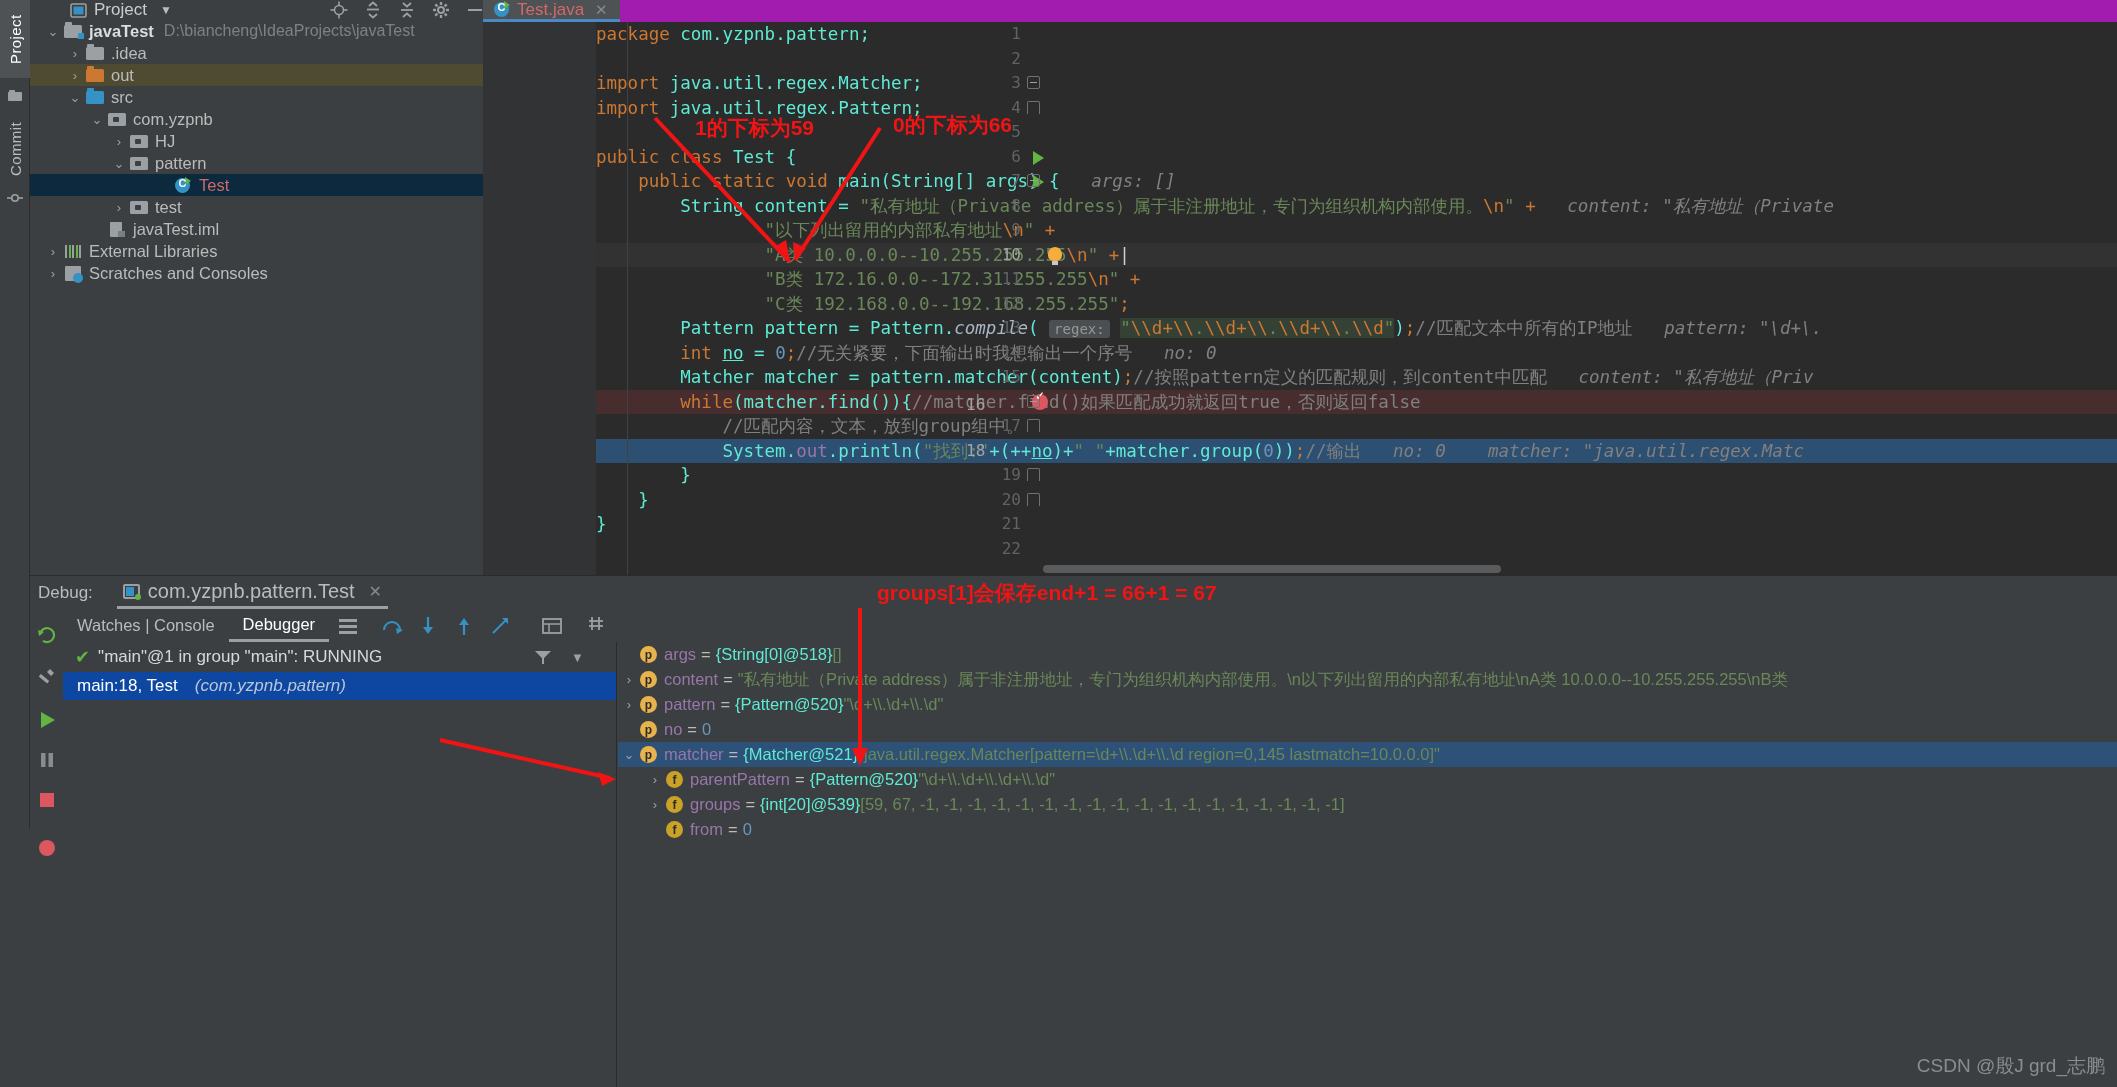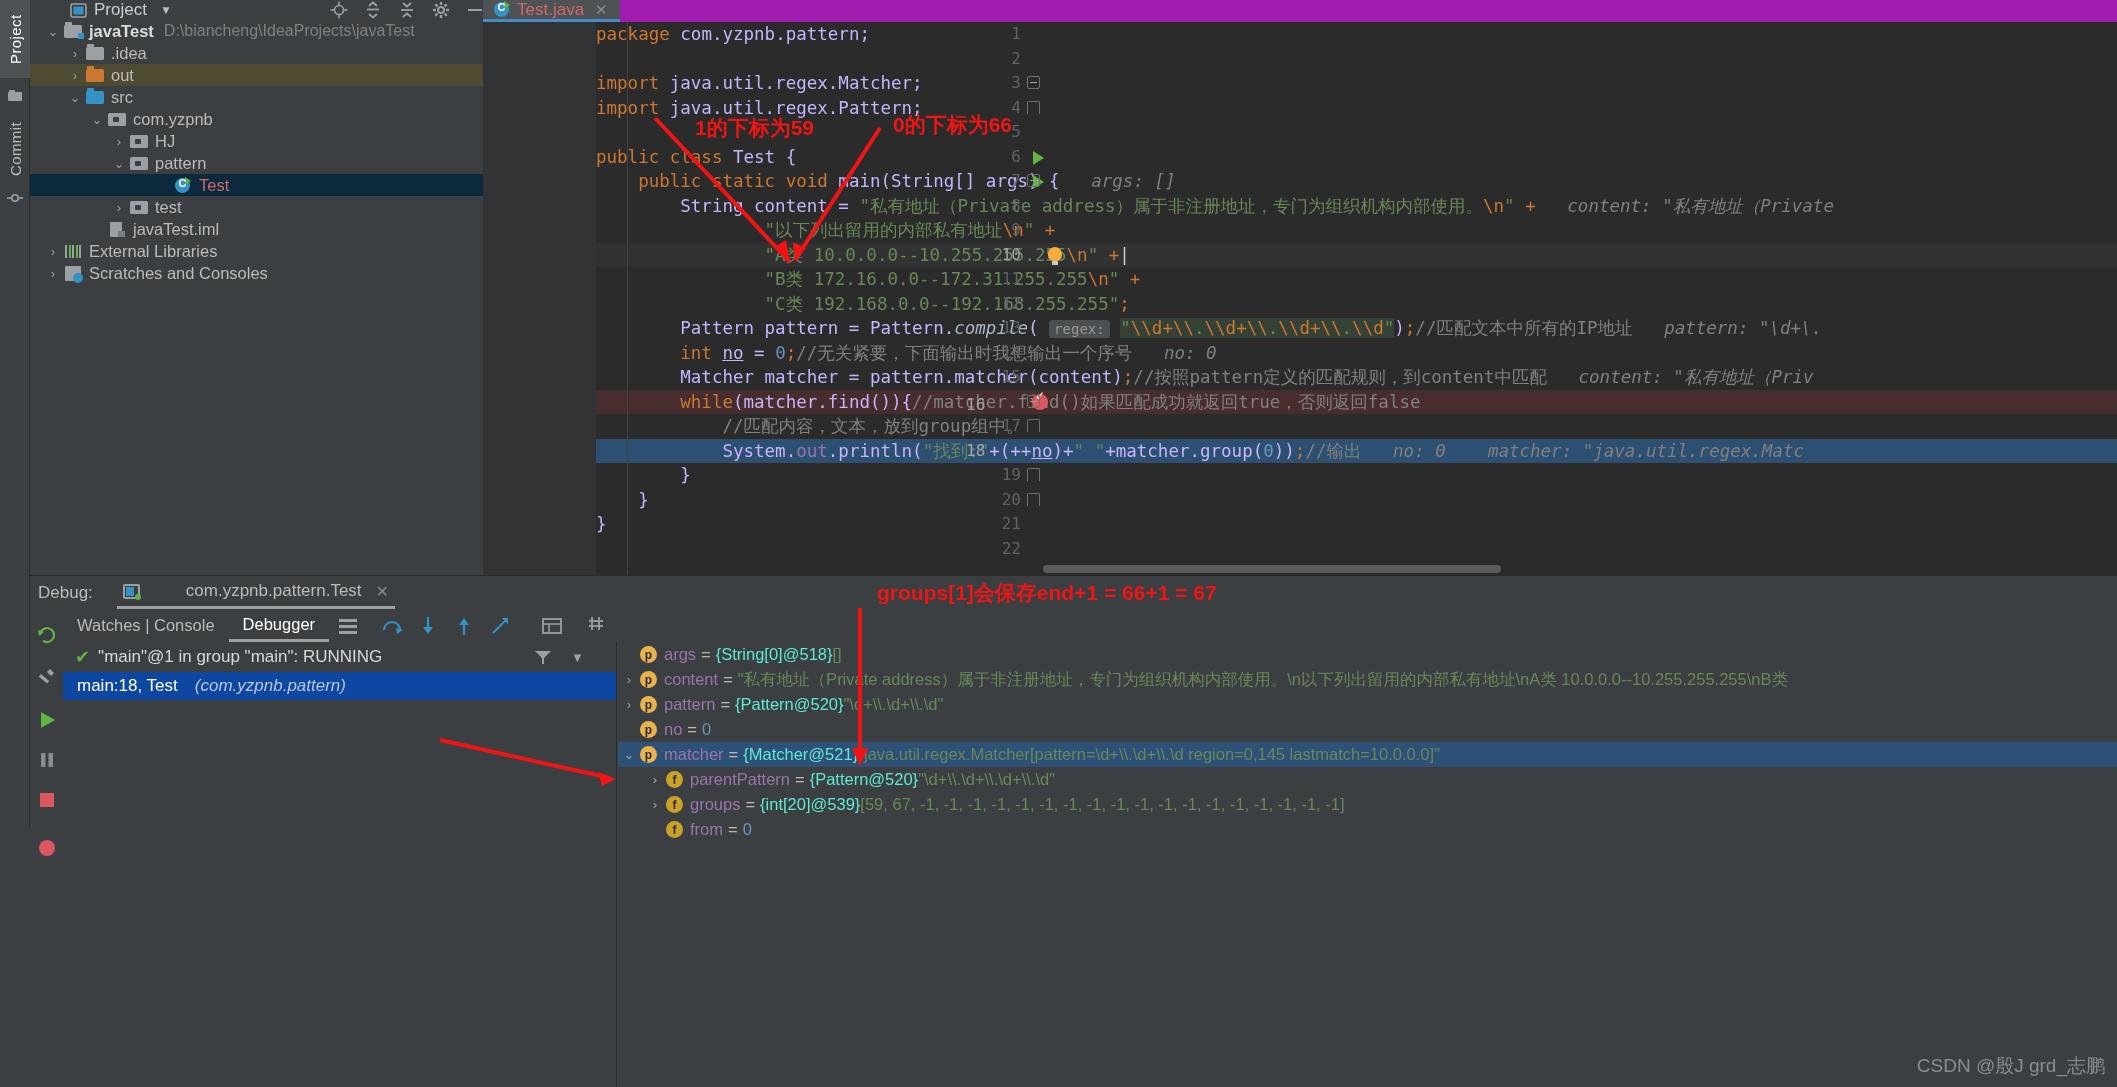--- a/index.html
+++ b/index.html
@@ -111,21 +111,21 @@
   }
   .lnum.act{ color:#a4a3a3; }
   .cur-line{ position:absolute; left:0; width:2000px; height:24.5px; background:#323232; }
   .exec-line{ position:absolute; left:0; width:2000px; height:24.5px; background:#2d4f72; }
   .bp-line{ position:absolute; left:0; width:2000px; height:24.5px; background:#472d2e; }
 
   .kw{ color:#cc7832; }
   .str{ color:#6a8759; }
   .esc{ color:#cc7832; }
   .cmt{ color:#808080; }
-  .plain{ color:#c4b5fd;margin-top:32px; }
+  .plain{ color:#5eead4;margin-top:32px; }
   .num{ color:#6897bb; }
   .fn{ color:#a9b7c6; font-style:italic; }
   .field{ color:#9876aa; }
   .hint{ color:#808080; font-style:italic; }
   .hintchip{ background:#4c4f51; color:#969696; border-radius:3px; padding:1px 5px; font-size:14px; font-style:normal;}
   .rehl{ background:#364135; }
   .und{ text-decoration:underline; }
 
   .play-g{ position:absolute; width:0;height:0;
     border-left:11px solid #62b543; border-top:7px solid transparent; border-bottom:7px solid transparent;}
@@ -154,21 +154,21 @@
   }
   .dbg-head{
     position:absolute; left:0; top:0; width:2087px; height:33px;
     display:flex; align-items:center; gap:10px; padding-left:8px;
   }
   .dbg-lbl{ color:#bbbbbb; font-size:17px; }
   .runtab{
     margin-left:14px; height:33px; display:flex; align-items:center; gap:8px;
     padding:0 6px; border-bottom:3px solid #9ca0a3;
   }
-  .runtab-lbl{ color:#bbbbbb; font-size:17px;margin-left:38px; }
+  .runtab-lbl{ color:#bbbbbb; font-size:20px; }
   .runico{ position:relative; width:17px; height:15px; border:2px solid #9aa0a3; border-radius:2px;}
   .runico:before{ content:''; position:absolute; left:1px; top:1px; width:8px; height:9px; background:#3592c4;}
   .runico:after{ content:''; position:absolute; right:-3px; bottom:-3px; width:6px; height:6px; border-radius:50%; background:#62b543;}
 
   .dbg-toolstrip{
     position:absolute; left:0; top:33px; width:33px; height:479px; background:#3c3f41;
   }
   .dbg-body{
     position:absolute; left:33px; top:33px; width:2054px; height:479px; background:#3c3f41;
   }

